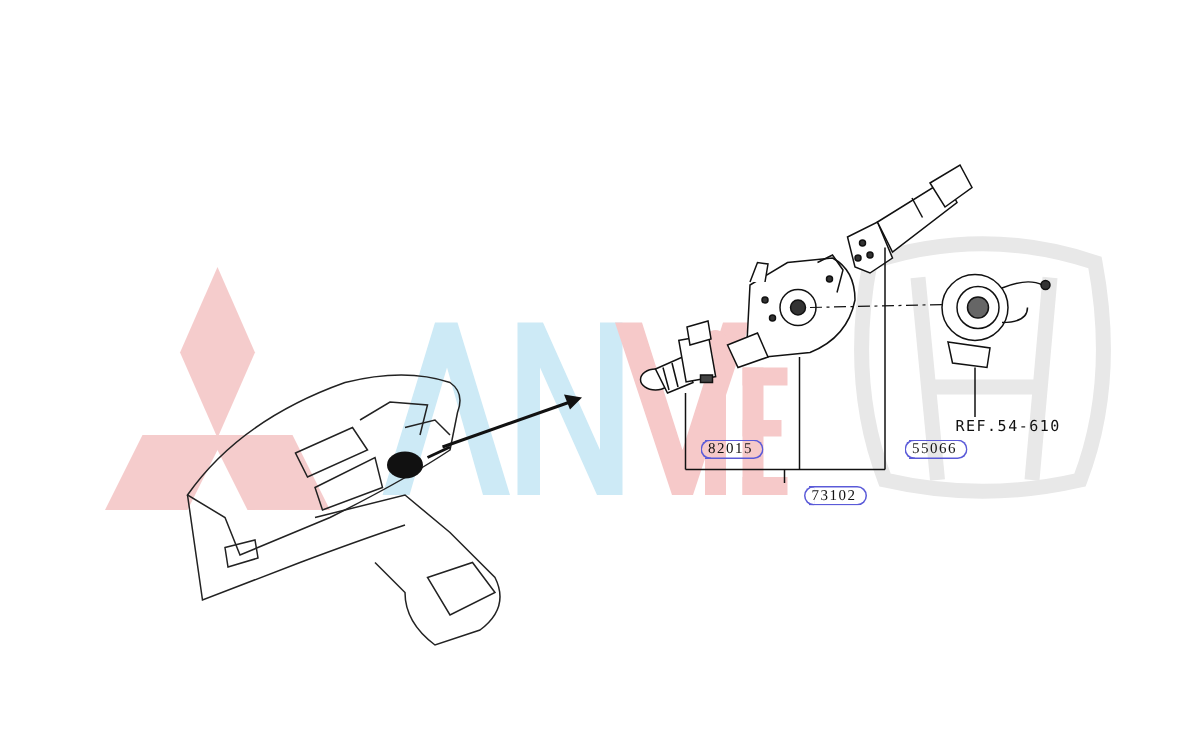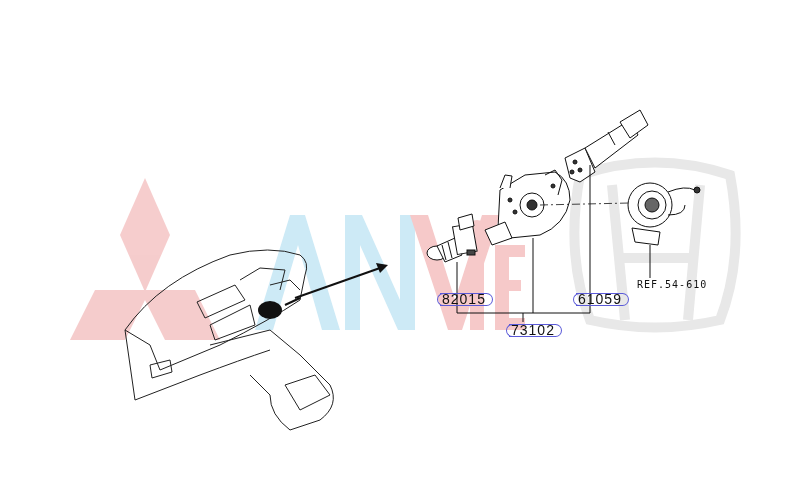--- a/index.html
+++ b/index.html
@@ -1,22 +1,22 @@
 <!DOCTYPE html>
 <html><head>
 <meta charset="utf-8">
 <style>
   html, body { margin:0; padding:0; background:#ffffff; }
   body { width:800px; height:500px; position:relative; overflow:hidden; font-family:"DejaVu Sans", sans-serif; }
   .canvas { position:absolute; left:0; top:0; width:800px; height:500px; }
   .part-label {
     position:absolute; height:11px; padding:0 6px 0 2px;
     border:1px solid #5a5ad8; border-left:none; border-radius:0 7px 7px 0;
-    font-family:Liberation Sans, sans-serif; font-size:14px; line-height:11px;
-    color:#111; letter-spacing:1px; background:transparent; cursor:pointer;
+    font-family:Liberation Serif, serif; font-size:10px; line-height:11px;
+    color:#111; letter-spacing:1px; background:transparent; cursor:pointer;margin-left:30px;
   }
   .part-label::before{ content:""; position:absolute; left:-3px; top:-1px; width:6px; height:11px;
     border:1px solid #5a5ad8; border-right:none; border-radius:7px 0 0 7px; }
   .ref-label { position:absolute; font-family:"DejaVu Sans Mono", monospace; font-size:10px; color:#111; letter-spacing:1px; cursor:pointer;padding-left:17px; }
 </style>
 </head>
 <body>
 
 <div class="canvas">
   <svg width="800" height="500" viewBox="0 0 800 500">
@@ -113,16 +113,16 @@
       <line x1="457" y1="262" x2="457" y2="313"></line>
       <line x1="457" y1="313" x2="590" y2="313"></line>
       <line x1="533" y1="238" x2="533" y2="313"></line>
       <line x1="590" y1="165" x2="590" y2="313"></line>
       <line x1="523" y1="313" x2="523" y2="322"></line>
       <line x1="650" y1="245" x2="650" y2="278"></line>
     </g>
   </svg>
 
   <span class="part-label" style="left:440px; top:293px;">82015</span>
-  <span class="part-label" style="left:576px; top:293px;">61059</span>
+  <span class="part-label" style="left:576px; top:293px;">55066</span>
   <span class="part-label" style="left:509px; top:324px;">73102</span>
   <span class="ref-label" style="left:620px; top:279px;">REF.54-610</span>
 </div>
 
 </body></html>

